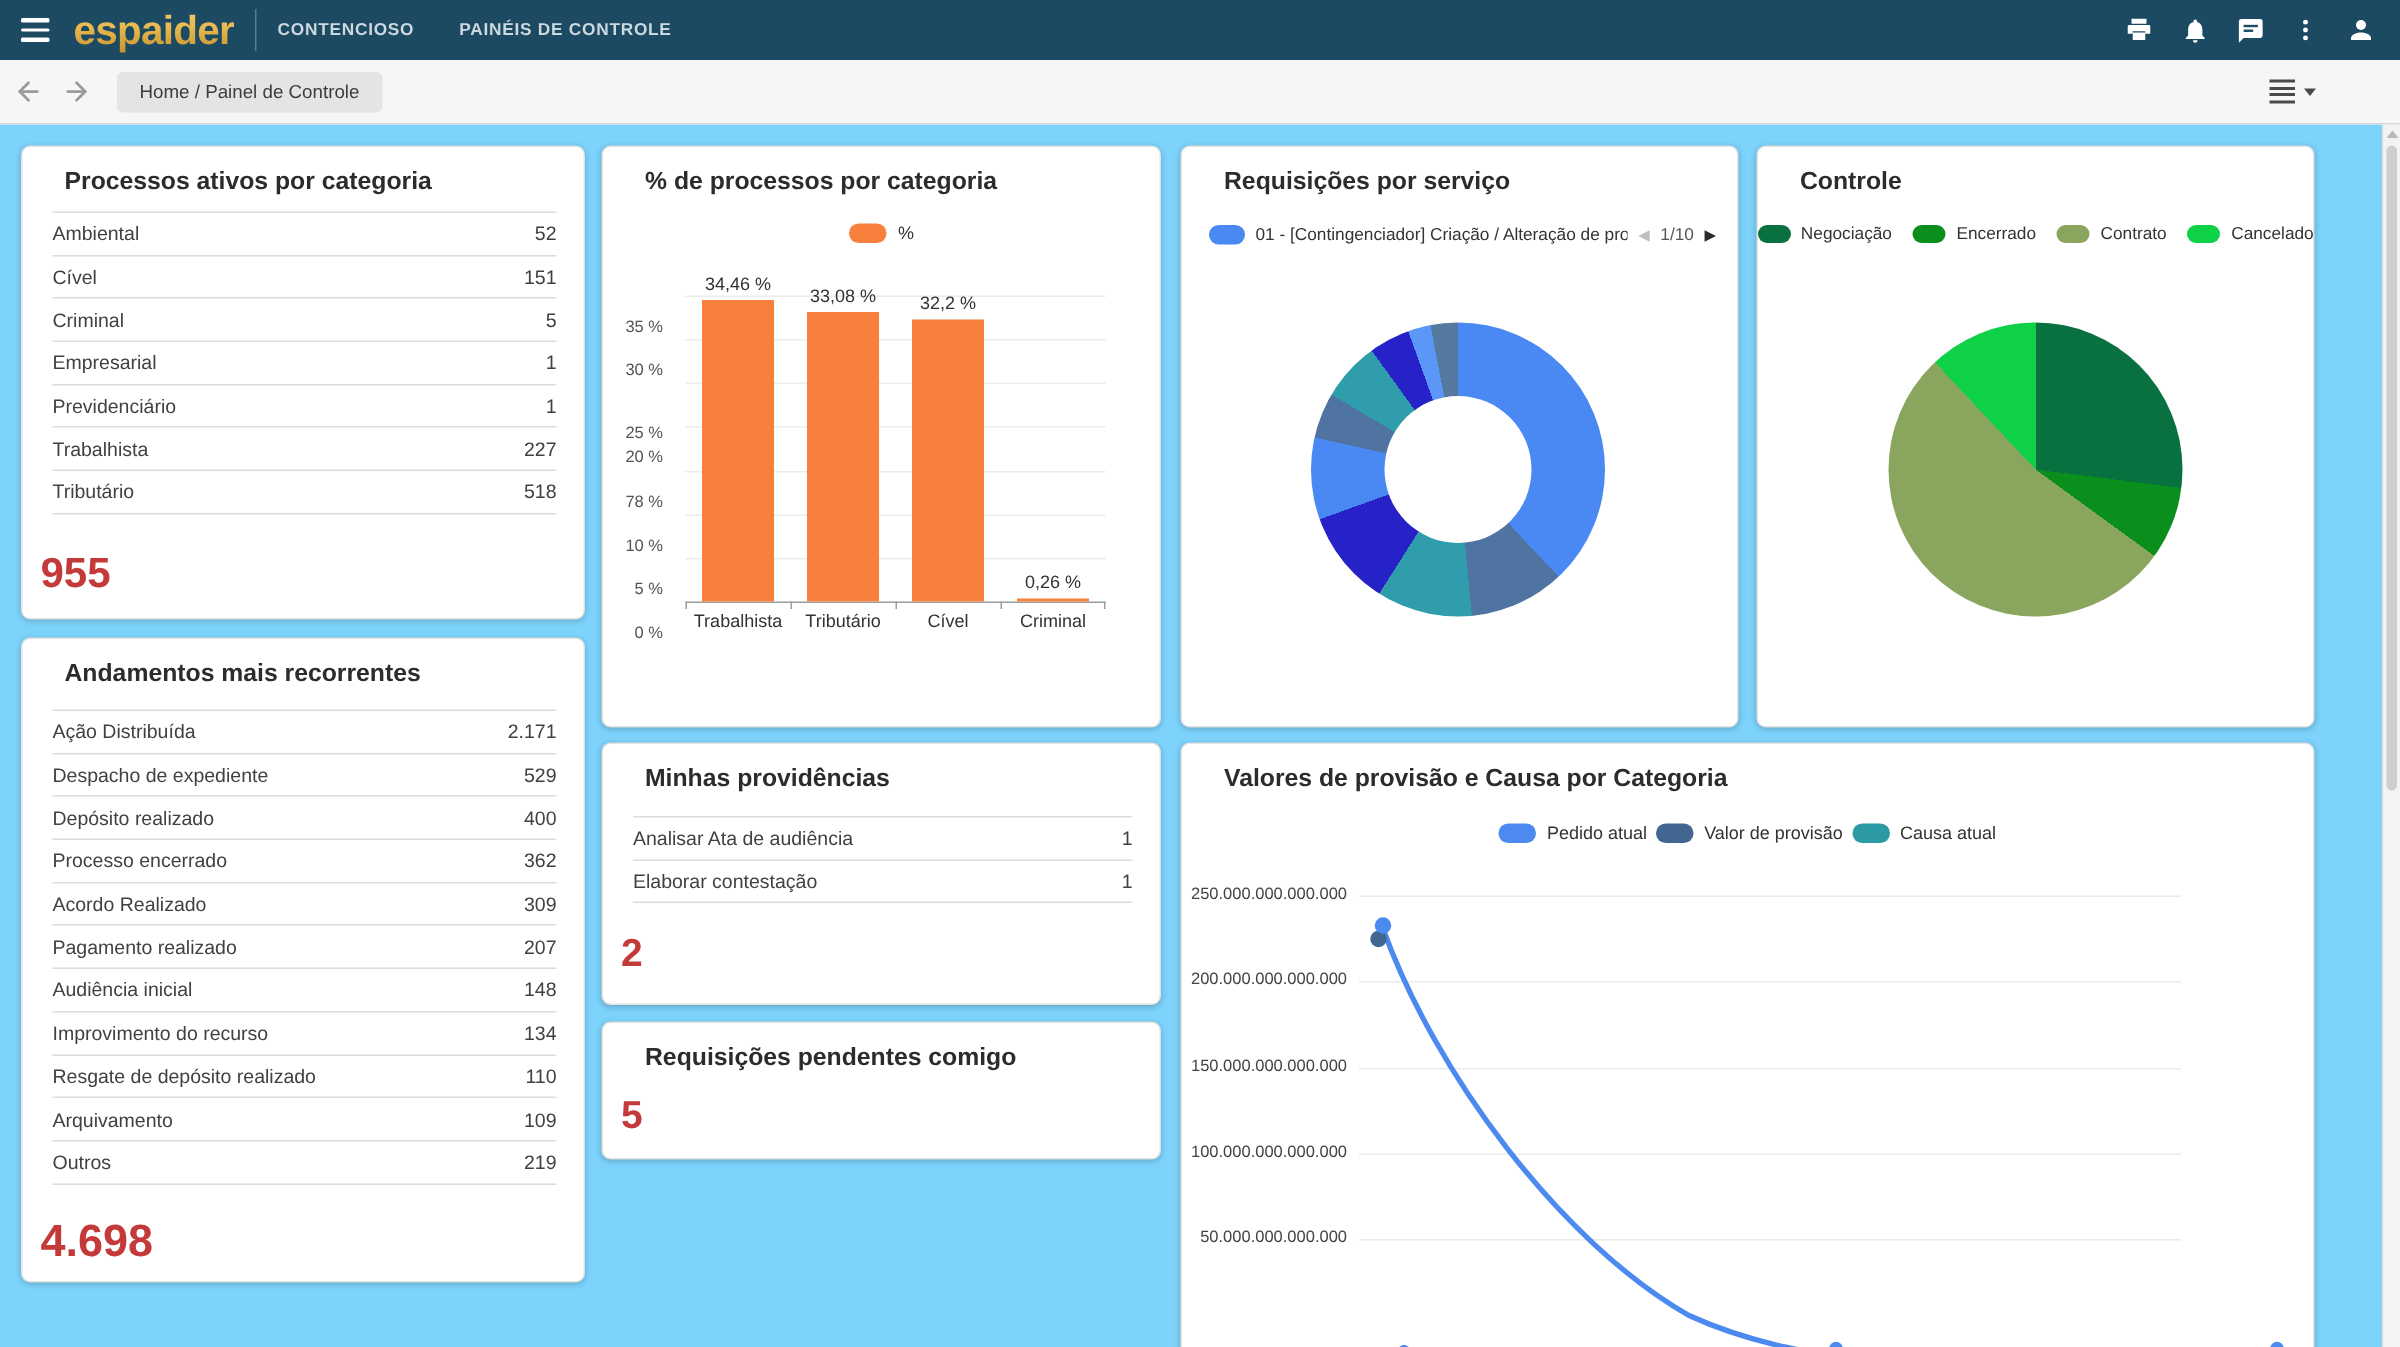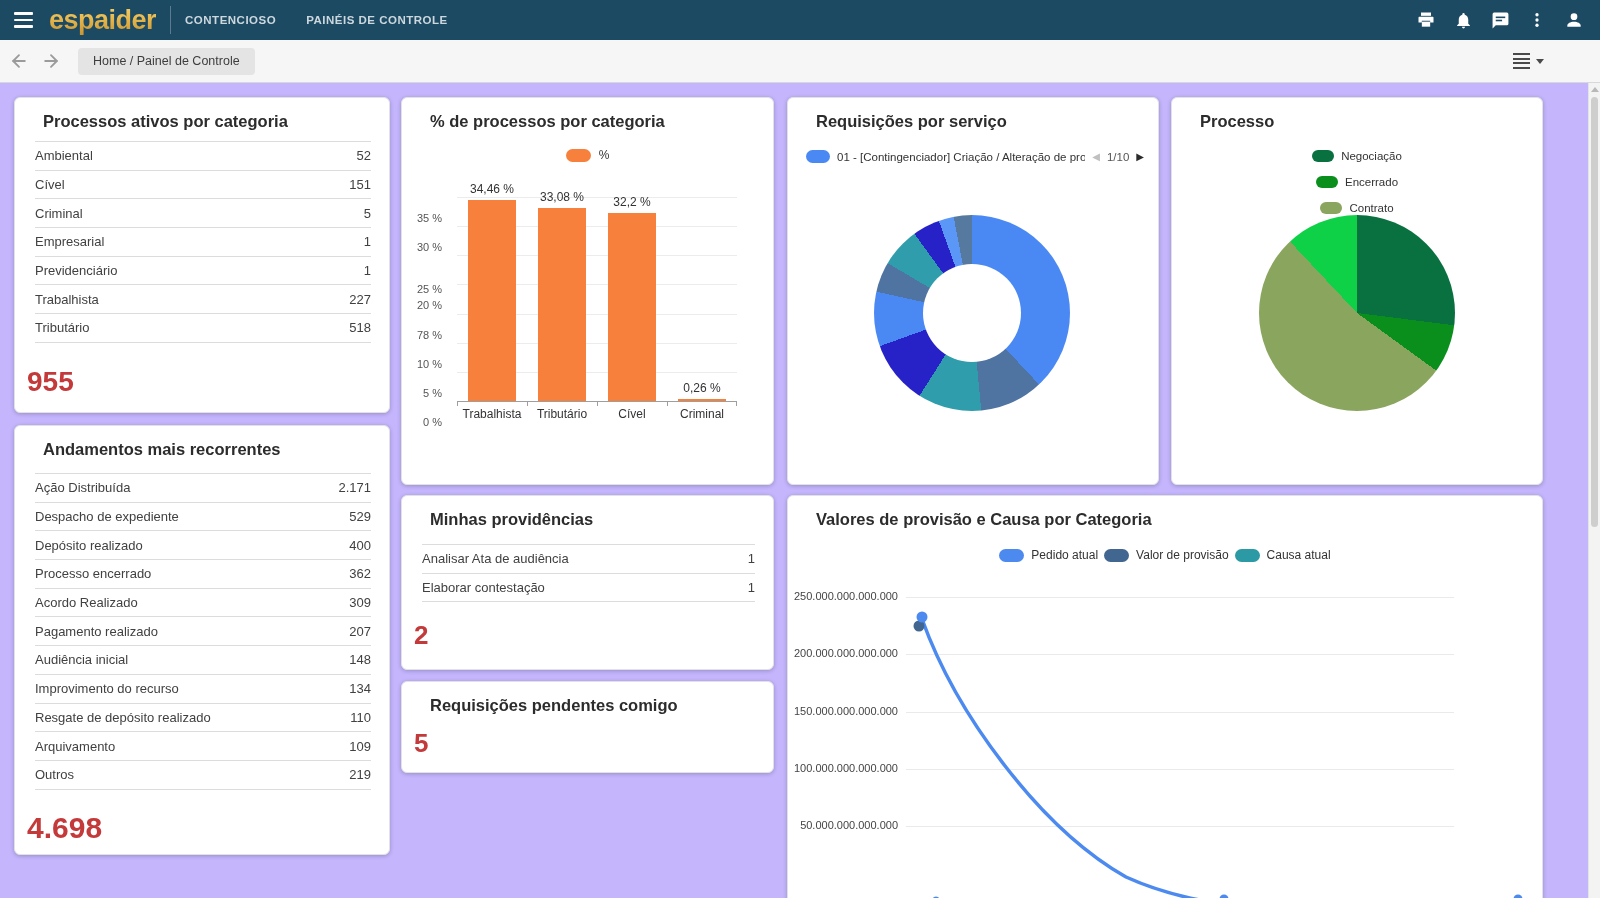--- a/index.html
+++ b/index.html
@@ -1,16 +1,16 @@
 <!DOCTYPE html>
 <html><head>
 <meta charset="utf-8">
 <style>
   html,body{margin:0;padding:0;}
-  #app{position:relative;width:1600px;height:898px;overflow:hidden;background:#c4b5fd;
+  #app{position:relative;width:1600px;height:898px;overflow:hidden;background:#7dd3fc;
        font-family:"Liberation Sans",sans-serif;-webkit-font-smoothing:antialiased;}
   
   .navbar{position:absolute;left:0;top:0;width:100%;height:40px;background:#1d4a63;display:flex;align-items:center;}
   .burger{display:flex;flex-direction:column;gap:4px;margin:0 16px 0 14px;cursor:pointer;}
   .burger span{display:block;width:19px;height:2.5px;background:#fff;border-radius:1px;}
   .logo{font-size:27px;font-weight:bold;letter-spacing:-0.5px;
         background:linear-gradient(180deg,#f6d87e 0%,#e8b94e 45%,#c08a2a 100%);
         -webkit-background-clip:text;background-clip:text;color:transparent;line-height:40px;}
   .nav-sep{width:1px;height:28px;background:rgba(255,255,255,.28);margin:0 14px 0 14px;}
   .nav-item{font-size:11.5px;font-weight:bold;letter-spacing:.5px;color:#ccd8de;margin-right:30px;cursor:pointer;}
@@ -52,21 +52,21 @@
   .xlab{position:absolute;width:90px;text-align:center;font-size:12px;color:#333;}
   .xtick{position:absolute;bottom:-5px;width:1px;height:5px;background:#9e9e9e;}
   
   #donut-legend{position:absolute;left:18px;right:14px;top:52px;display:flex;align-items:center;gap:7px;}
   .trunc{flex:1;font-size:11.5px;color:#333;white-space:nowrap;overflow:hidden;}
   .pg-prev{color:#c0c0c0;font-size:10px;}
   .pg-num{color:#555;font-size:11.5px;}
   .pg-next{color:#2b2b2b;font-size:10px;cursor:pointer;}
   .round-chart{position:absolute;border-radius:50%;}
   .hole{position:absolute;left:50%;top:50%;width:98px;height:98px;margin:-49px 0 0 -49px;border-radius:50%;background:#fff;}
-  #pie-legend{position:absolute;left:0;right:0;top:52px;display:flex;justify-content:flex-start;align-items:center;gap:14px;flex-direction:column;}
+  #pie-legend{position:absolute;left:0;right:0;top:52px;display:flex;justify-content:center;align-items:center;gap:14px;}
   .leg-item{display:flex;align-items:center;gap:7px;}
   .sw2{width:22px;height:12px;border-radius:6px;}
   .leg-lab2{font-size:11.5px;color:#333;}
   
   #line-legend{position:absolute;left:0;right:0;top:52px;display:flex;justify-content:center;align-items:center;gap:6px;}
   #line-grid{position:absolute;left:118px;right:88px;top:0;bottom:0;}
   .lgrid{position:absolute;left:0;right:0;height:1px;background:#e9eaeb;}
   #line-ylabels{position:absolute;left:0;top:0;width:110px;bottom:0;}
   .lylab{position:absolute;right:0;width:110px;text-align:right;font-size:11px;color:#444;}
   #line-svg{position:absolute;left:0;top:0;}
@@ -313,21 +313,21 @@
       <div class="pg-prev">◀</div>
       <div class="pg-num">1/10</div>
       <div class="pg-next">▶</div>
     </div>
     <div class="round-chart" id="donut-chart" style="left: 86px; top: 117px; width: 196px; height: 196px; background: conic-gradient(rgb(74, 137, 243) 0deg, rgb(74, 137, 243) 136.8deg, rgb(79, 116, 162) 136.8deg, rgb(79, 116, 162) 174.6deg, rgb(47, 157, 171) 174.6deg, rgb(47, 157, 171) 212.4deg, rgb(39, 33, 200) 212.4deg, rgb(39, 33, 200) 250.2deg, rgb(74, 137, 243) 250.2deg, rgb(74, 137, 243) 282.6deg, rgb(79, 116, 162) 282.6deg, rgb(79, 116, 162) 300.6deg, rgb(47, 157, 171) 300.6deg, rgb(47, 157, 171) 324deg, rgb(39, 33, 200) 324deg, rgb(39, 33, 200) 340.2deg, rgb(91, 151, 247) 340.2deg, rgb(91, 151, 247) 349.2deg, rgb(85, 121, 159) 349.2deg, rgb(85, 121, 159) 360deg);">
       <div class="hole"></div>
     </div>
   </div>
 
   <div class="card" style="left:1171px;top:97px;width:370px;height:386px;">
-    <div class="card-title">Processo</div>
+    <div class="card-title">Controle</div>
     <div id="pie-legend">
         <div class="leg-item">
           <div class="sw2" style="background: rgb(9, 112, 63);"></div>
           <div class="leg-lab2">Negociação</div>
         </div>
         <div class="leg-item">
           <div class="sw2" style="background: rgb(10, 143, 29);"></div>
           <div class="leg-lab2">Encerrado</div>
         </div>
         <div class="leg-item">

